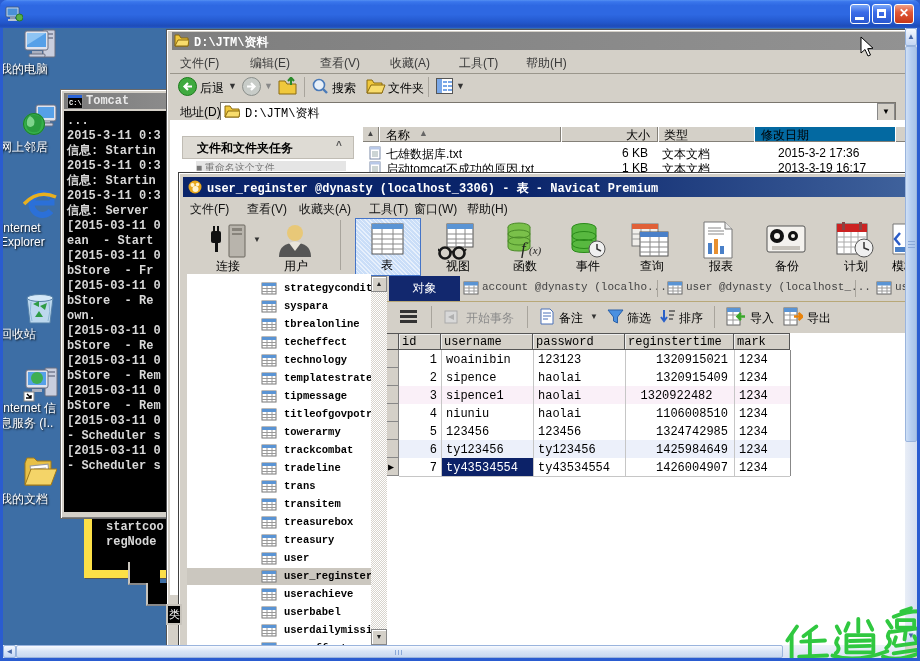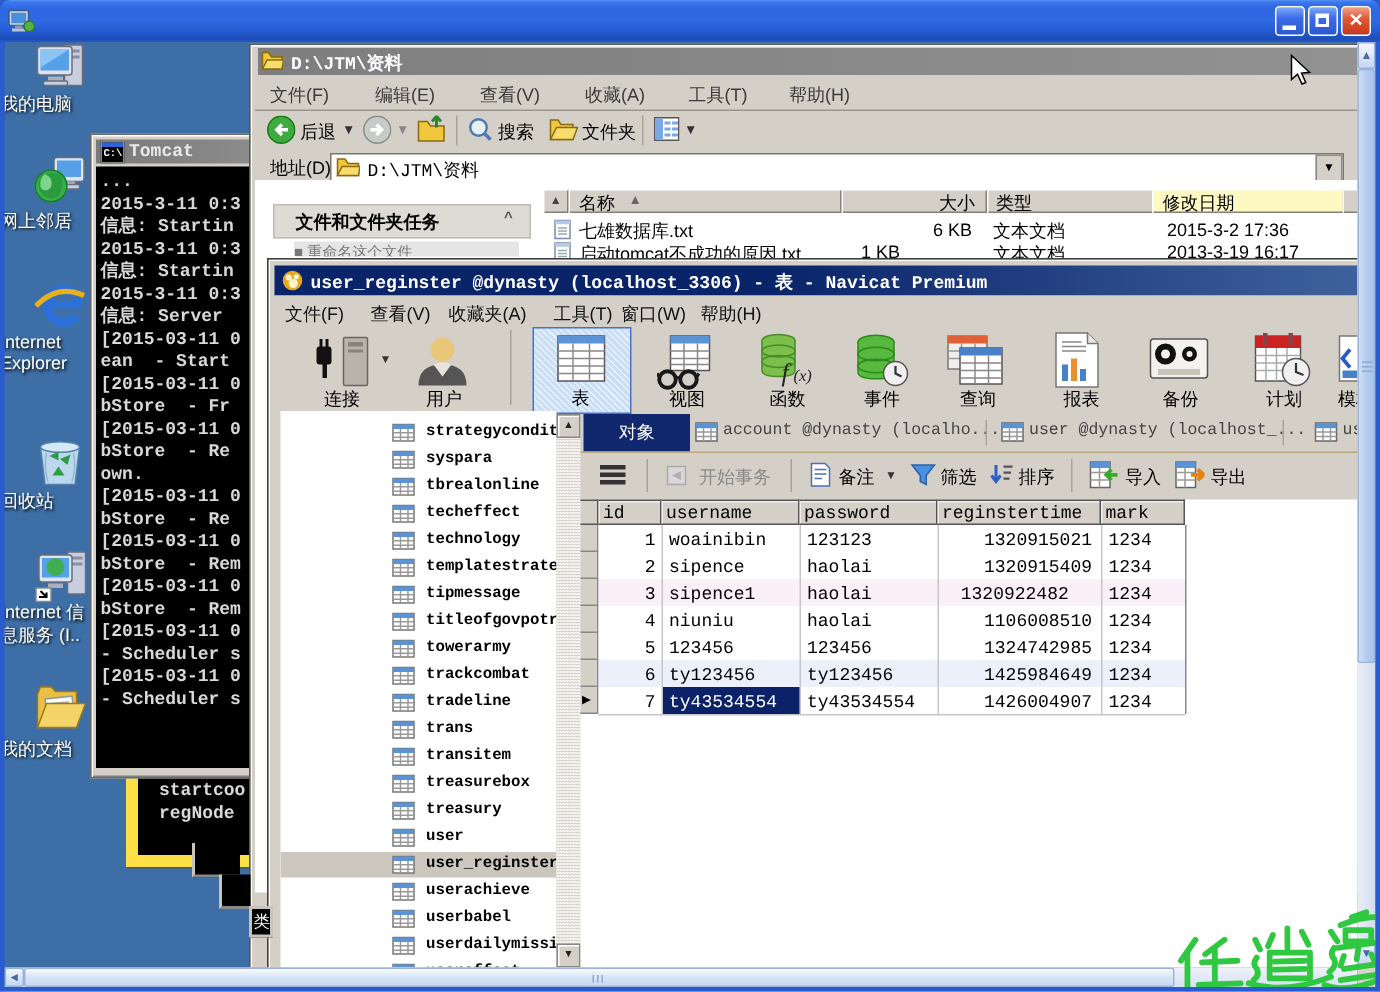--- a/index.html
+++ b/index.html
@@ -204,21 +204,21 @@
    <div class="abs" style="left:17px;top:0px;width:182px;height:16px;background:#d4d0c8;box-shadow:inset 1px 1px 0 #fff,inset -1px -1px 0 #848078;font-size:12px">
                 <span class="abs" style="left:7px;top:1px">名称</span>
                 <span class="abs" style="left:40px;top:2px;color:#666;font-size:9px">▲</span>
               </div>
    <div class="abs" style="left:199px;top:0px;width:97px;height:16px;background:#d4d0c8;box-shadow:inset 1px 1px 0 #fff,inset -1px -1px 0 #848078;font-size:12px">
                 <span class="abs" style="right:8px;top:1px">大小</span>
               </div>
    <div class="abs" style="left:296px;top:0px;width:116px;height:16px;background:#d4d0c8;box-shadow:inset 1px 1px 0 #fff,inset -1px -1px 0 #848078;font-size:12px">
                 <span class="abs" style="left:6px;top:1px">类型</span>
               </div>
-   <div class="abs" style="left:406px;top:0px;width:145px;height:16px;background:#fef9c3;box-shadow:inset 1px 1px 0 #fff,inset -1px -1px 0 #848078;font-size:12px">
+   <div class="abs" style="left:392px;top:0px;width:145px;height:16px;background:#0369a1;box-shadow:inset 1px 1px 0 #fff,inset -1px -1px 0 #848078;font-size:12px">
                 <span class="abs" style="left:7px;top:1px">修改日期</span>
               </div>
    <div class="abs" style="left:533px;top:0px;width:15px;height:16px;background:#d4d0c8;box-shadow:inset 1px 1px 0 #fff,inset -1px -1px 0 #848078"></div>
 
    <svg class="abs" style="left:7px;top:20px" width="13" height="14" viewBox="0 0 13 14">
                 <rect x="1" y="1" width="10" height="12" fill="#fff" stroke="#7a8aa8"></rect>
                 <rect x="1" y="1" width="10" height="2.5" fill="#b8c8e8"></rect>
                 <line x1="3" y1="6" x2="9" y2="6" stroke="#9aa"></line>
                 <line x1="3" y1="8" x2="9" y2="8" stroke="#9aa"></line>
                 <line x1="3" y1="10" x2="9" y2="10" stroke="#9aa"></line>
@@ -228,21 +228,21 @@
    <span class="abs" style="left:300px;top:20px;font-size:12px">文本文档</span>
    <span class="abs" style="left:416px;top:20px;font-size:12px">2015-3-2 17:36</span>
    <svg class="abs" style="left:7px;top:35px" width="13" height="14" viewBox="0 0 13 14">
                 <rect x="1" y="1" width="10" height="12" fill="#fff" stroke="#7a8aa8"></rect>
                 <rect x="1" y="1" width="10" height="2.5" fill="#b8c8e8"></rect>
                 <line x1="3" y1="6" x2="9" y2="6" stroke="#9aa"></line>
                 <line x1="3" y1="8" x2="9" y2="8" stroke="#9aa"></line>
                 <line x1="3" y1="10" x2="9" y2="10" stroke="#9aa"></line>
               </svg>
    <span class="abs" style="left:24px;top:35px;font-size:12px">启动tomcat不成功的原因.txt</span>
-   <span class="abs" style="left:212px;top:35px;font-size:12px;width:74px;text-align:left;display:inline-block">1 KB</span>
+   <span class="abs" style="left:212px;top:35px;font-size:12px;width:74px;text-align:right;display:inline-block">1 KB</span>
    <span class="abs" style="left:300px;top:35px;font-size:12px">文本文档</span>
    <span class="abs" style="left:416px;top:35px;font-size:12px">2013-3-19 16:17</span>
   </div>
  </div>
 </div>
 
 <div class="abs" style="left:178px;top:172px;width:750px;height:490px;background:#d4d0c8;border:1px solid #404040;box-shadow:inset 1px 1px 0 #fff,inset -1px -1px 0 #808080"></div>
 <div class="abs" style="left:183px;top:177px;width:740px;height:20px;background:linear-gradient(90deg,#0a246a 0%,#0a246a 45%,#41649e 100%)">
  <svg class="abs" style="left:5px;top:3px" width="14" height="14" viewBox="0 0 14 14">
             <circle cx="7" cy="7" r="6.5" fill="#e8a81c"></circle>

